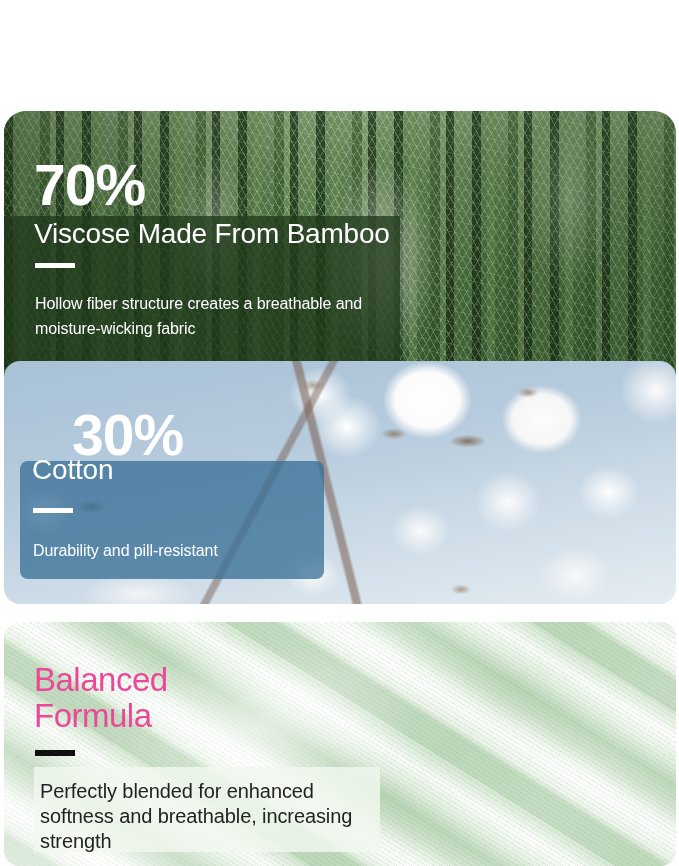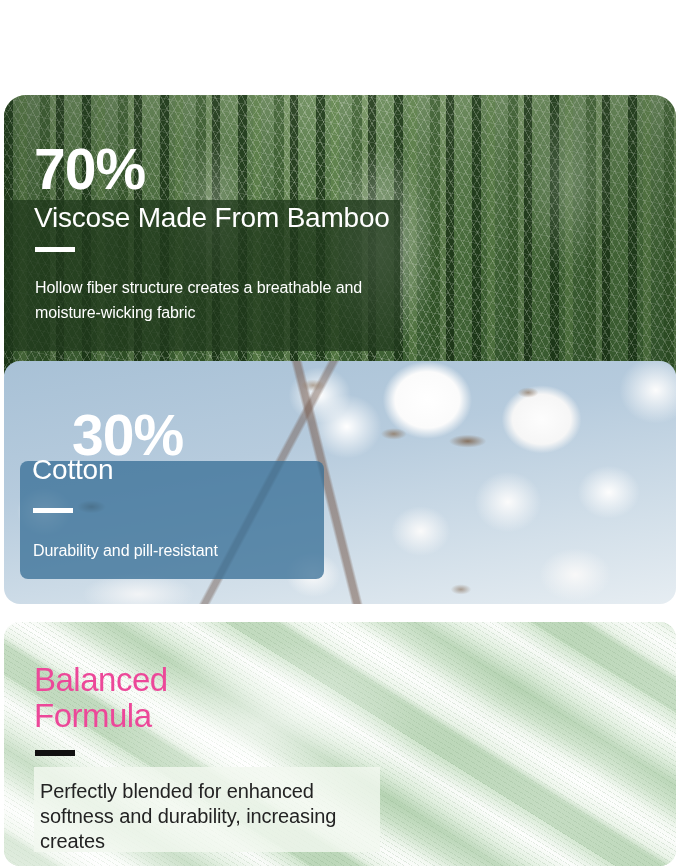--- a/index.html
+++ b/index.html
@@ -53,21 +53,21 @@
   }
 
   .panel-bg {
     position:absolute;
     inset:0;
     width:100%;
     height:100%;
   }
 
   
-  #panel-bamboo { top:95px; height:296px;border-radius:22px; }
+  #panel-bamboo { top:111px; height:296px;border-radius:22px; }
 
   .bamboo-base {
     position:absolute; inset:0;
     background:
       linear-gradient(to bottom, #8aa87a 0%, #6d8f5e 18%, #4d7340 55%, #3b6033 100%);
   }
   
   .bamboo-stalks {
     position:absolute; inset:0;
     background-image:
@@ -325,17 +325,17 @@
 
     <div class="scrim-light"></div>
 
     <div class="content">
       <div class="heading-dark" style="left:30px; top:40px;">Balanced</div>
 
       <div class="heading-dark" style="left:30px; top:76px;">Formula</div>
 
       <div class="rule-dark" style="left:31px; top:128px;"></div>
 
-      <div class="body-dark" style="left:36px; top:157px; width:340px;">Perfectly blended for enhanced softness and durability, increasing creates</div>
+      <div class="body-dark" style="left:36px; top:157px; width:340px;">Perfectly blended for enhanced softness and breathable, increasing strength</div>
     </div>
   </div>
 
 </div>
 
 </body></html>

